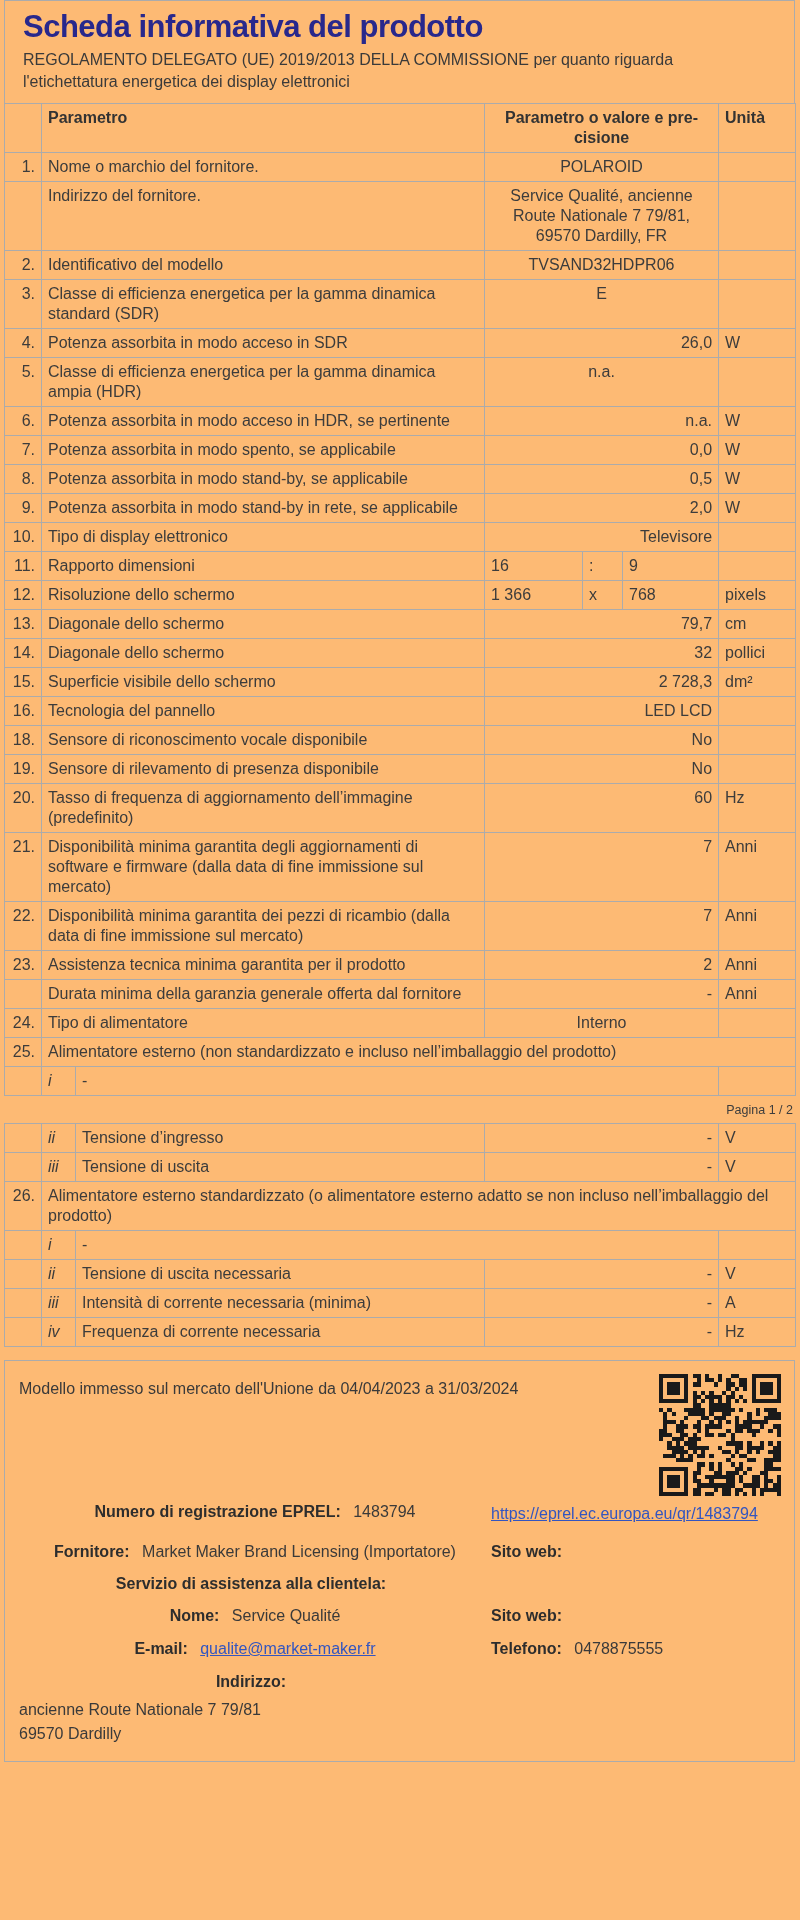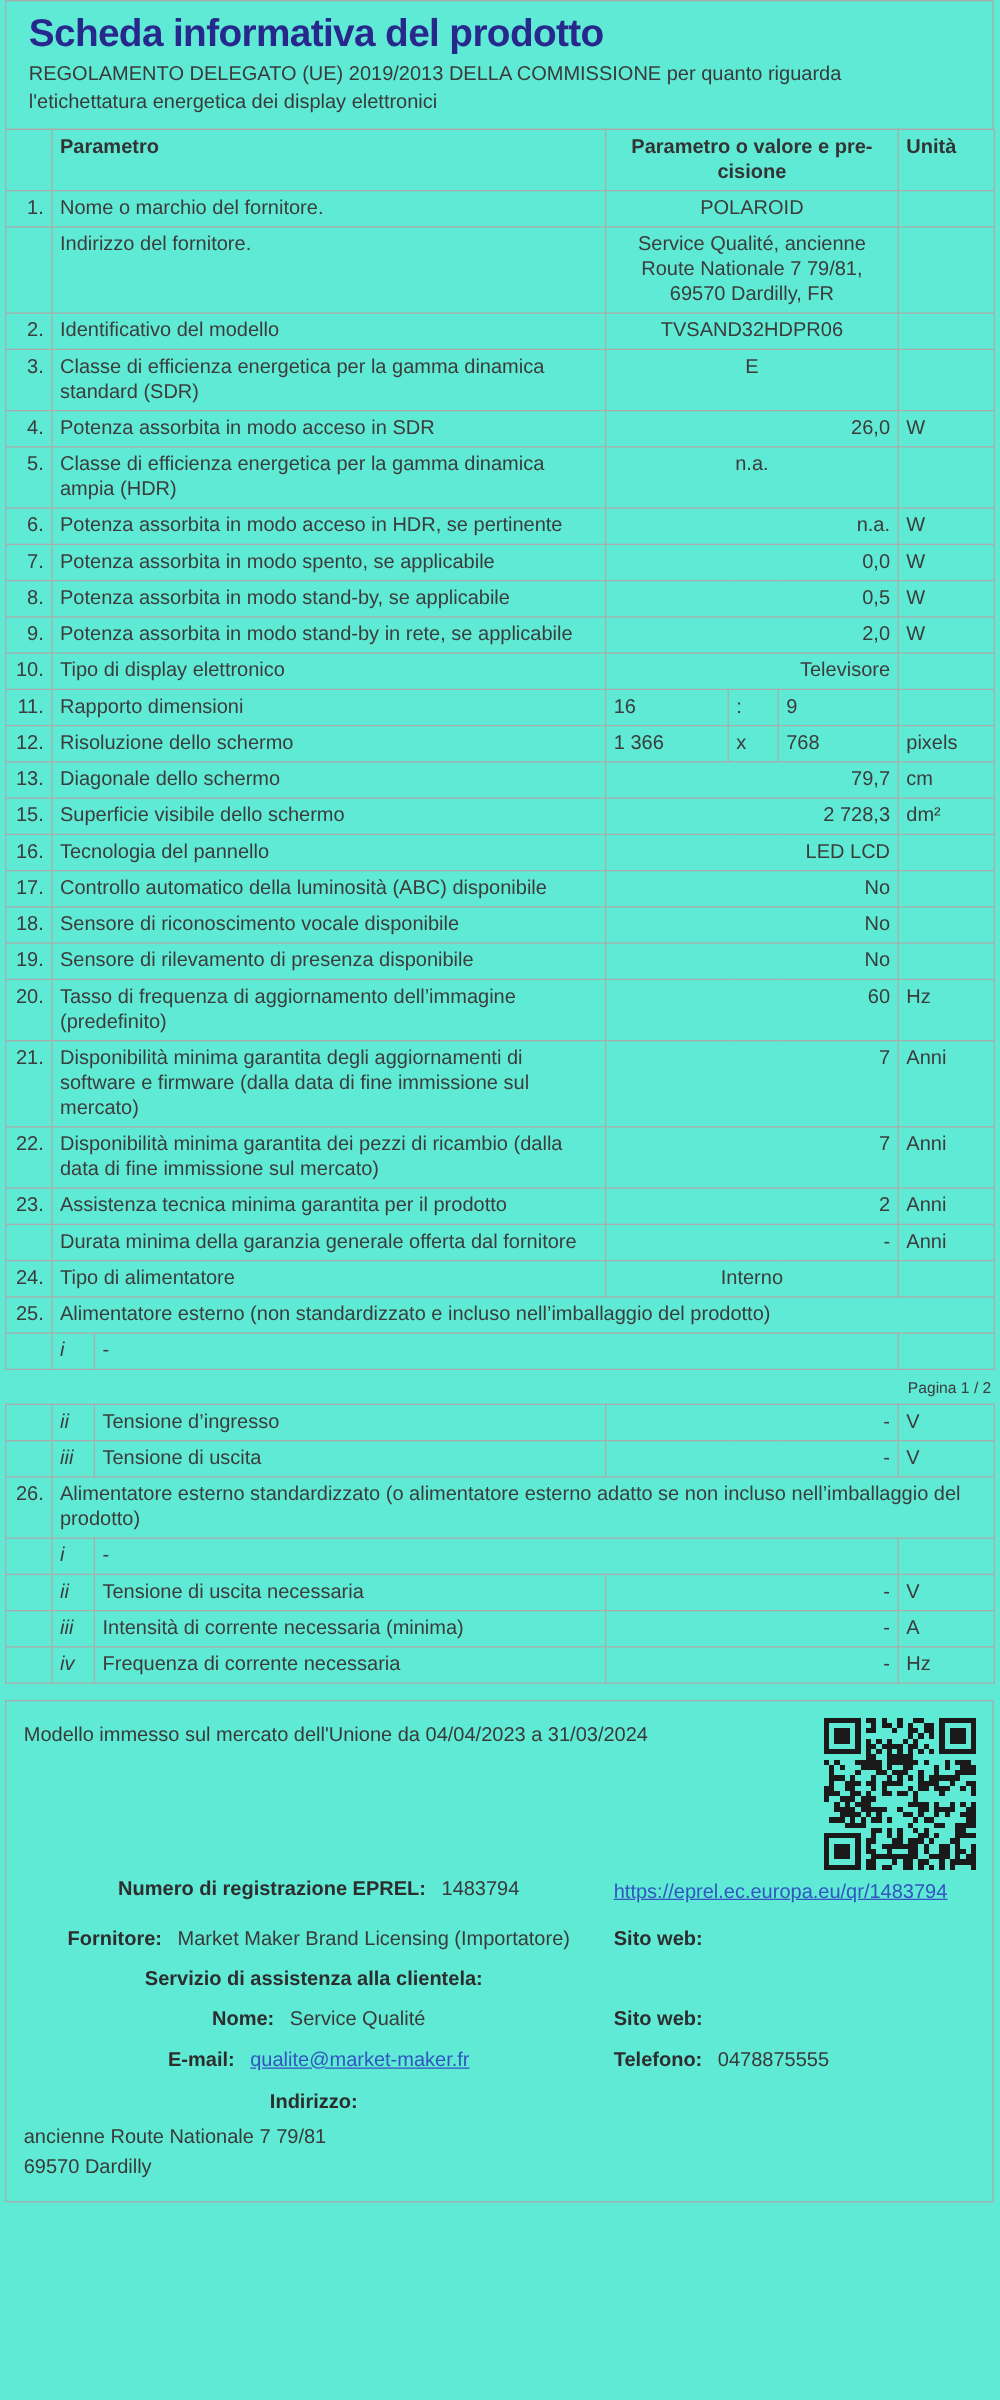--- a/index.html
+++ b/index.html
@@ -3,21 +3,21 @@
 <meta charset="utf-8">
 <style>
   * { box-sizing: border-box; margin: 0; padding: 0; }
   html, body { background: #ffffff; }
   body {
     width: 800px;
     font-family: "Liberation Sans", sans-serif;
     color: #3c3c3c;
     -webkit-font-smoothing: antialiased;
   }
-  .page { width: 800px; min-height: 1920px; padding: 0; position: relative; background:#5eead4; }
+  .page { width: 800px; min-height: 1920px; padding: 0; position: relative; background:#fdba74; }
 
   
   .header-box {
     margin-left: 4px;
     width: 791px;
     border: 1px solid #ababab;
     padding: 7px 12px 10px 18px;
   }
   .doc-title {
     font-size: 31px;
@@ -214,35 +214,35 @@
           <td class="val-center">768</td>
           <td class="unit">pixels</td>
         </tr>
         <tr>
           <td class="num">13.</td>
           <td class="param" colspan="2">Diagonale dello schermo</td>
           <td class="val-right" colspan="3">79,7</td>
           <td class="unit">cm</td>
         </tr>
         <tr>
+          <td class="num">14.</td>
+          <td class="param" colspan="2">Diagonale dello schermo</td>
+          <td class="val-right" colspan="3">32</td>
+          <td class="unit">pollici</td>
+        </tr>
+        <tr>
           <td class="num">15.</td>
           <td class="param" colspan="2">Superficie visibile dello schermo</td>
           <td class="val-right" colspan="3">2 728,3</td>
           <td class="unit">dm²</td>
         </tr>
         <tr>
           <td class="num">16.</td>
           <td class="param" colspan="2">Tecnologia del pannello</td>
           <td class="val-right" colspan="3">LED LCD</td>
-          <td class="unit"></td>
-        </tr>
-        <tr>
-          <td class="num">17.</td>
-          <td class="param" colspan="2">Controllo automatico della luminosità (ABC) disponibile</td>
-          <td class="val-right" colspan="3">No</td>
           <td class="unit"></td>
         </tr>
         <tr>
           <td class="num">18.</td>
           <td class="param" colspan="2">Sensore di riconoscimento vocale disponibile</td>
           <td class="val-right" colspan="3">No</td>
           <td class="unit"></td>
         </tr>
         <tr>
           <td class="num">19.</td>

